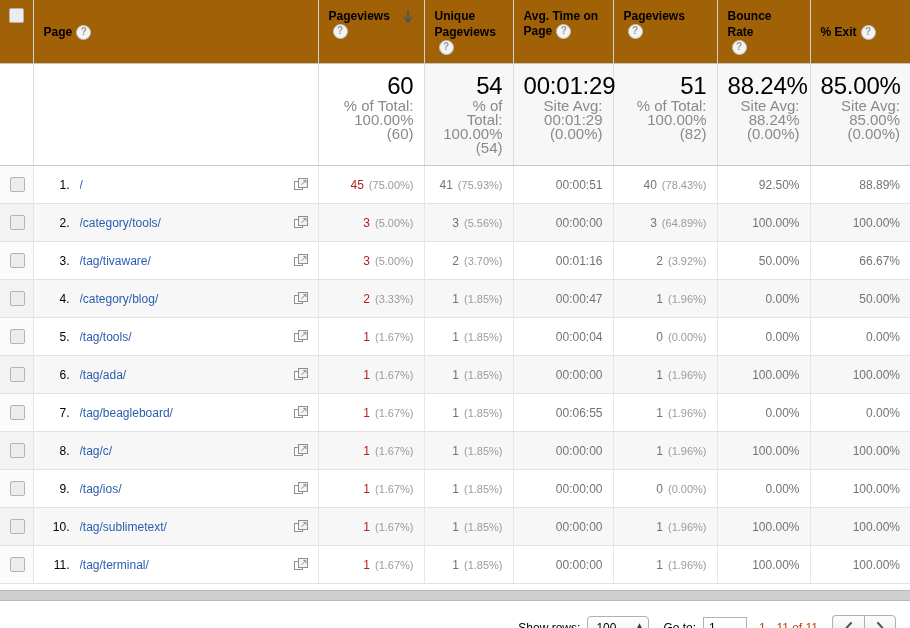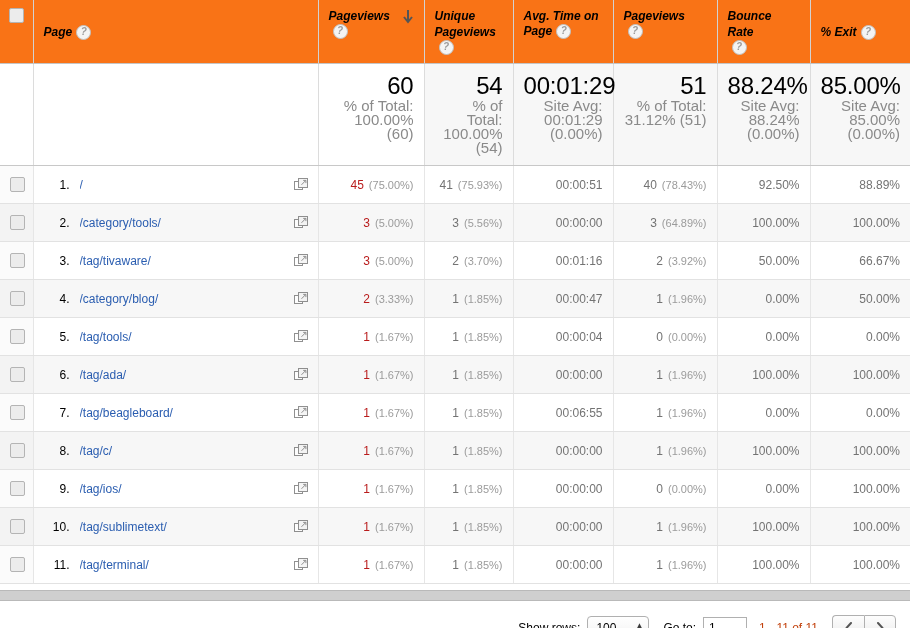--- a/index.html
+++ b/index.html
@@ -29,31 +29,30 @@
   col.c-page  { width: 285px; }
   col.c-pv    { width: 106px; }
   col.c-upv   { width: 89px; }
   col.c-time  { width: 100px; }
   col.c-ent   { width: 104px; }
   col.c-bounce{ width: 93px; }
   col.c-exit  { width: 100px; }
 
   
   thead th {
-    background: #f97316;
+    background: #a16207;
     border-bottom: 1px solid #c5c5c5;
     border-right: 1px solid #d2d2d2;
     padding: 8px 10px 8px 10px;
     vertical-align: top;
     font-size: 12px;
     font-weight: bold;
     color: #000;
     height: 50px;
     box-sizing: border-box;
-    font-style: italic;
   }
   thead th.th-check { border-right: 1px solid #d2d2d2; padding: 8px 0 0 0; text-align: center; }
   thead th.th-page  { text-align: left; padding-top: 25px; }
   thead th.num      { text-align: left; }
   thead th:last-child { border-right: none; }
 
   .hdr-line { display: block; line-height: 16px; }
   .hdr-inline { display: inline; }
 
   .sort-arrow {
@@ -330,21 +329,21 @@
         </td>
         <td>
           <span class="big-val">00:01:29</span>
           <span class="sub-val">Site Avg:</span>
           <span class="sub-val">00:01:29</span>
           <span class="sub-val">(0.00%)</span>
         </td>
         <td>
           <span class="big-val">51</span>
           <span class="sub-val">% of Total:</span>
-          <span class="sub-val">31.12% (51)</span>
+          <span class="sub-val">100.00% (82)</span>
         </td>
         <td>
           <span class="big-val">88.24%</span>
           <span class="sub-val">Site Avg:</span>
           <span class="sub-val">88.24%</span>
           <span class="sub-val">(0.00%)</span>
         </td>
         <td>
           <span class="big-val">85.00%</span>
           <span class="sub-val">Site Avg:</span>

